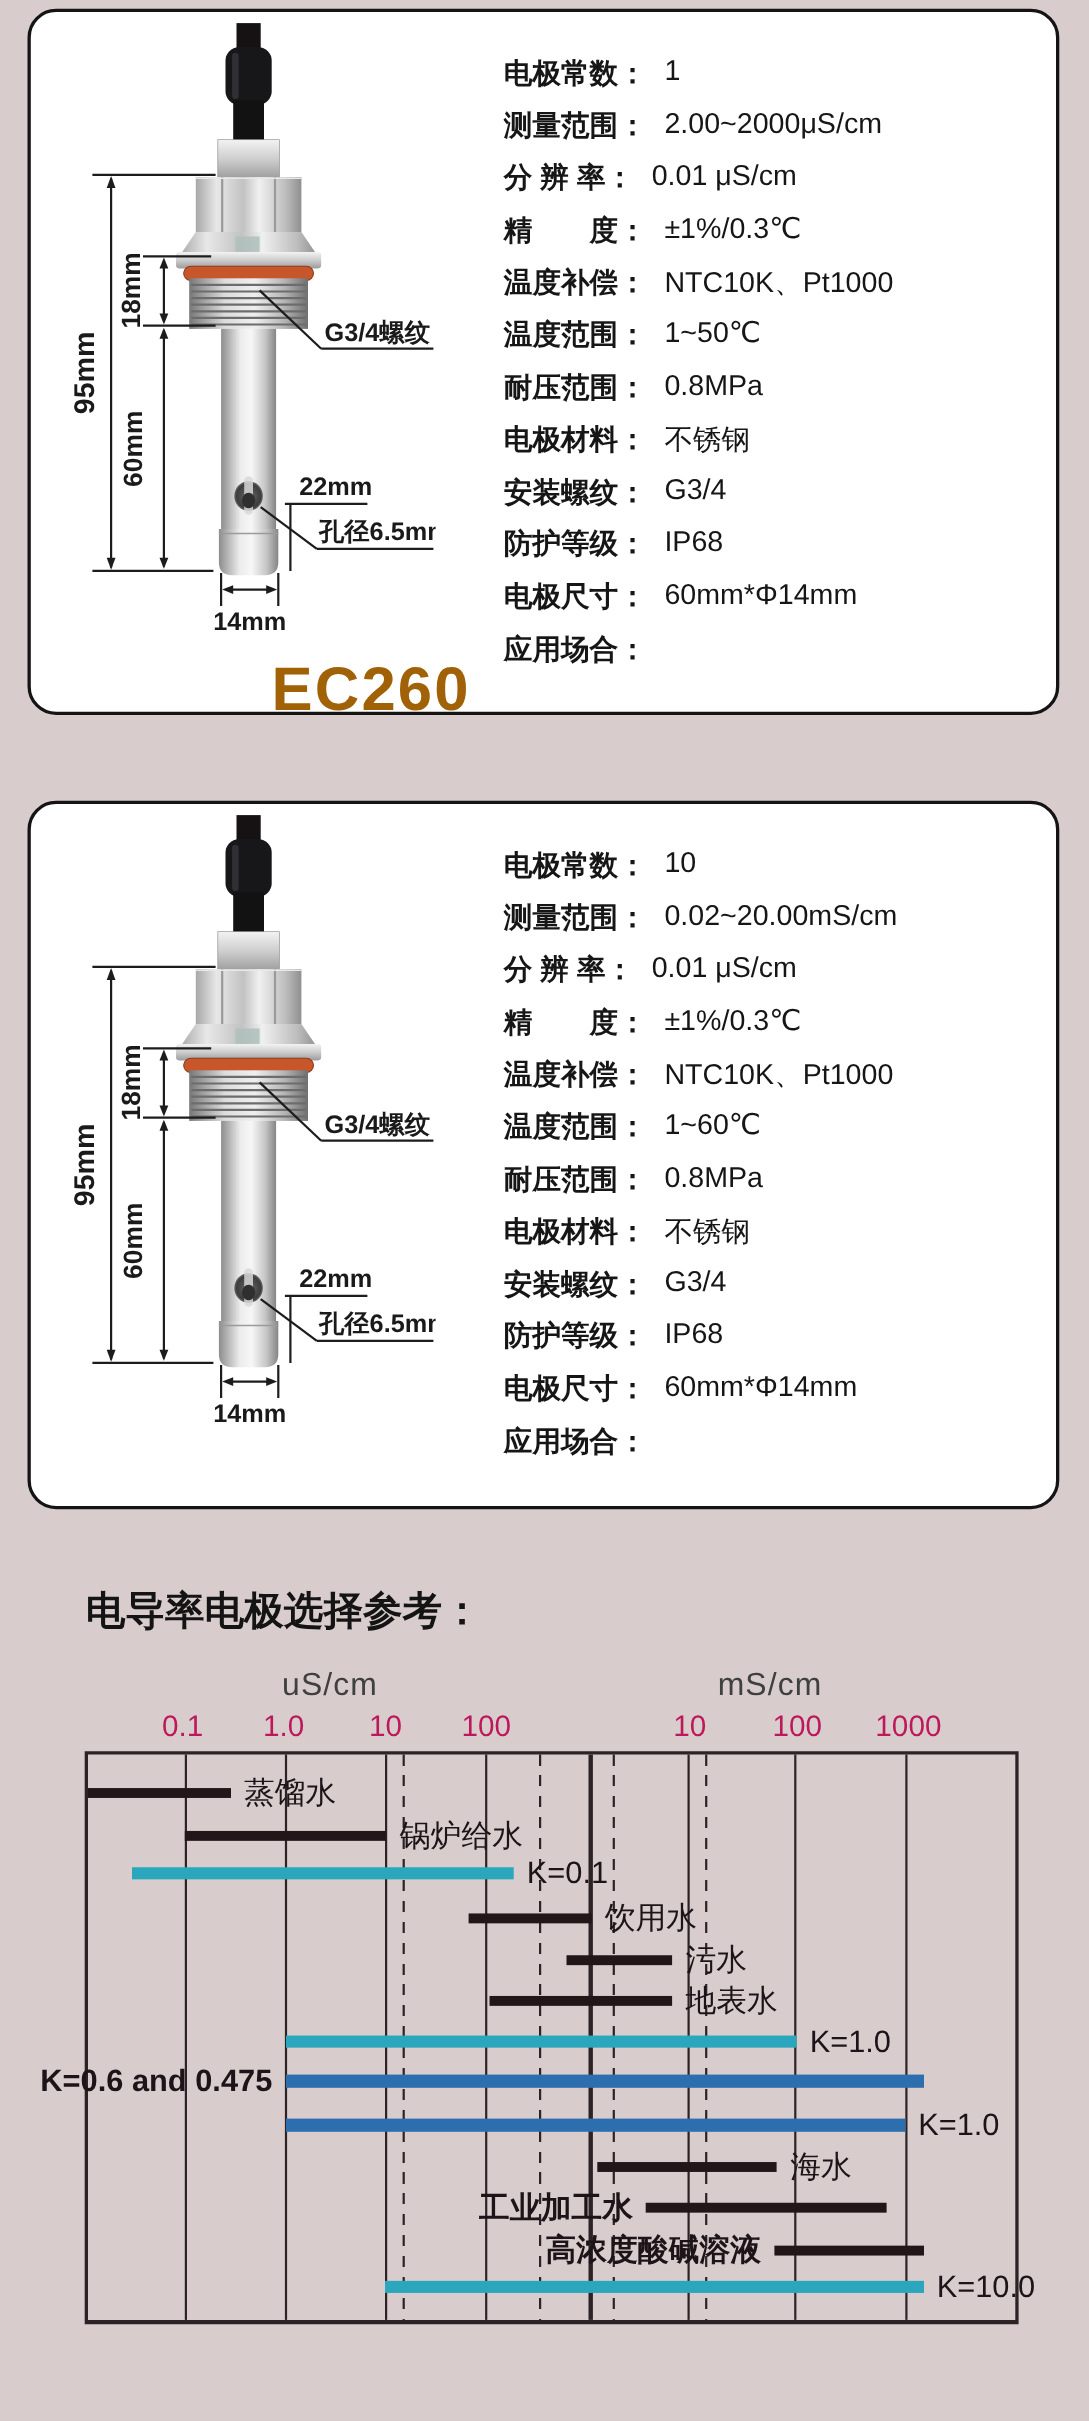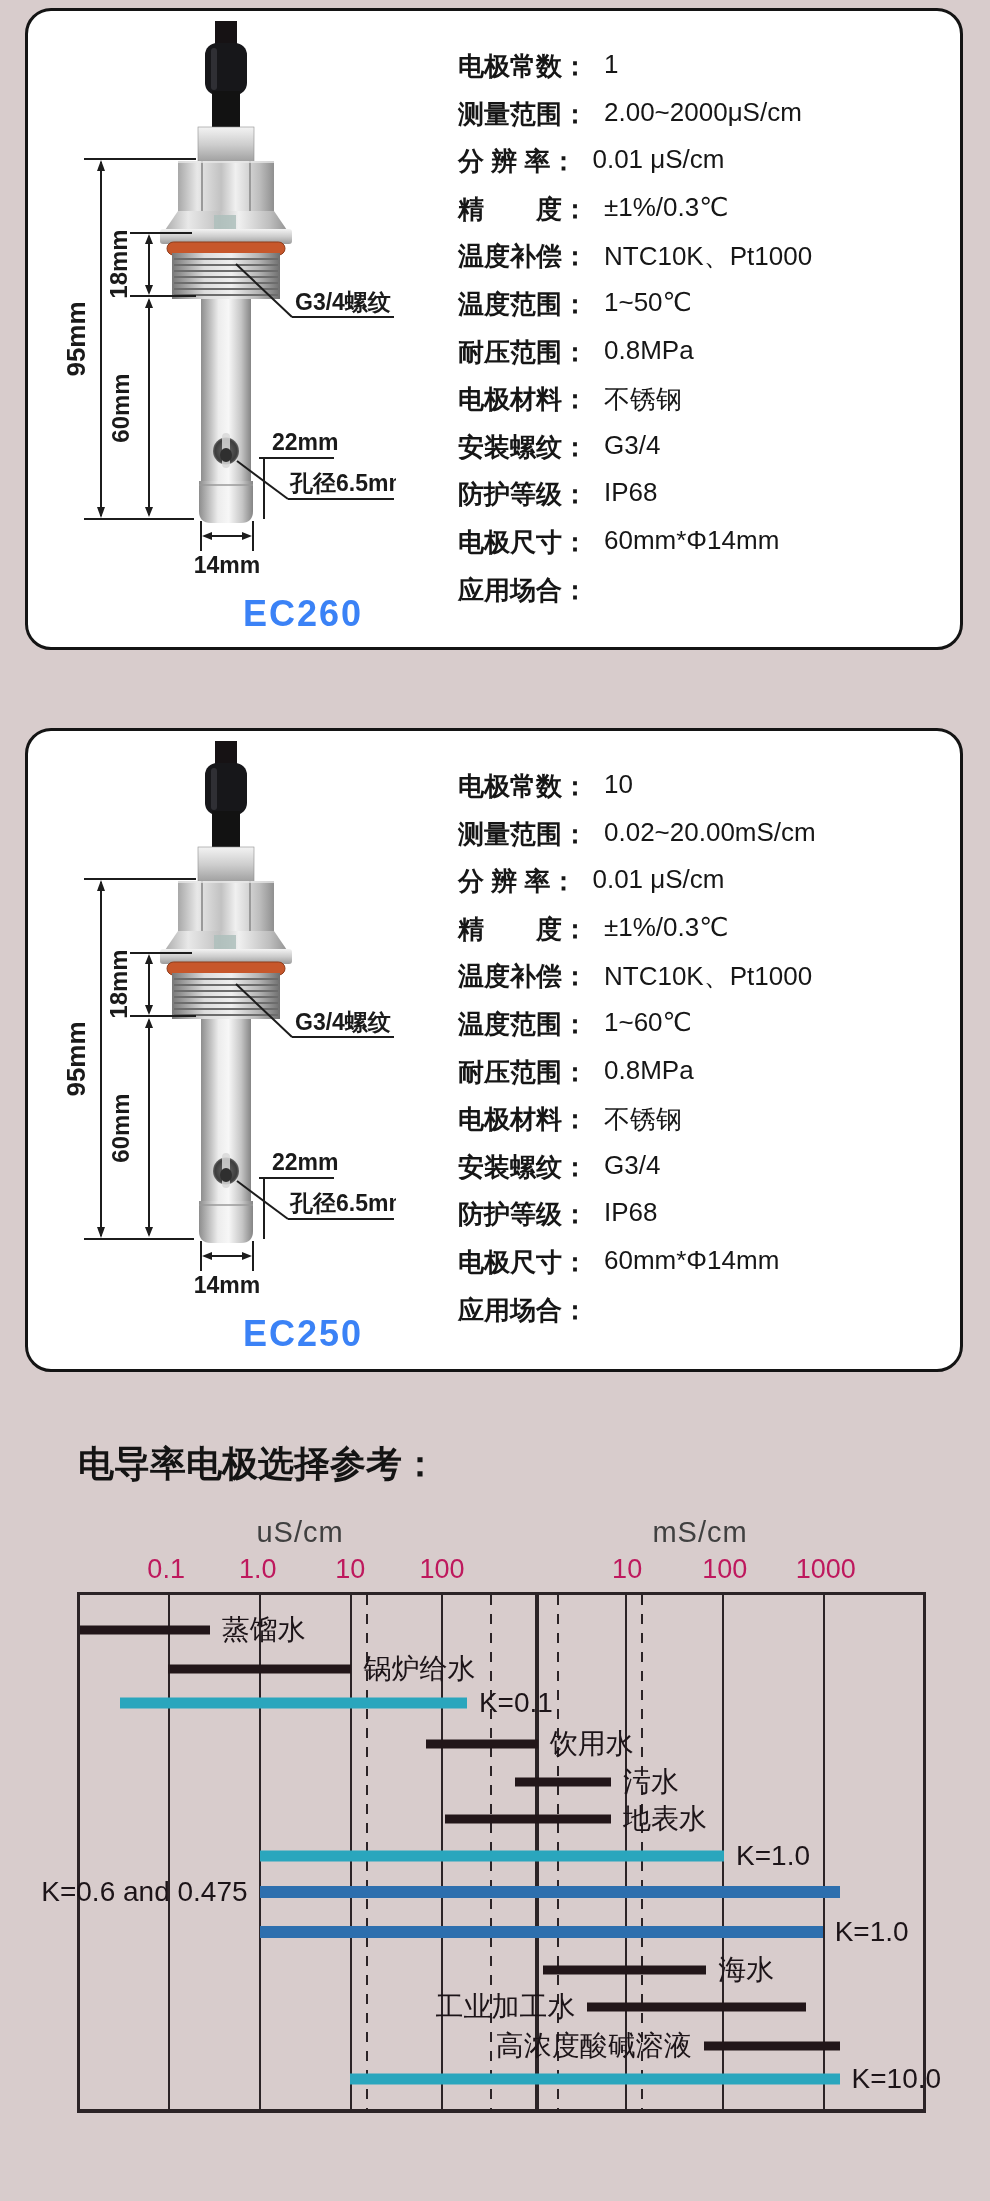--- a/index.html
+++ b/index.html
@@ -3,22 +3,22 @@
 <meta charset="utf-8">
 <style>
   html,body{margin:0;padding:0;}
   body{width:990px;height:2201px;position:relative;background:#d8cccc;
        font-family:"Liberation Sans","DejaVu Sans",sans-serif;color:#1a1a1a;overflow:hidden;}
   .card{position:absolute;left:25px;width:938px;background:#ffffff;border:3px solid #141414;
         border-radius:26px;box-sizing:border-box;}
   #card-0{top:8px;height:642px;}
   #card-1{top:728px;height:644px;}
   .diagram-wrap{position:absolute;left:28px;top:10px;width:340px;height:560px;}
-  .model-label{position:absolute;left:150px;top:582px;width:250px;text-align:center;
-               font-size:36px;font-weight:bold;letter-spacing:2px;color:#3b82f6;}
+  .model-label{position:absolute;left:150px;top:582px;width:250px;text-align:right;
+               font-size:56px;font-weight:bold;letter-spacing:2px;color:#a16207;}
   .spec-list{position:absolute;left:430px;top:38px;width:480px;}
   .spec-row{height:47.6px;display:flex;align-items:flex-start;font-size:26px;white-space:nowrap;}
   .spec-label{font-weight:600;color:#161616;}
   .spec-value{margin-left:16px;color:#161616;}
   
   .chart-title{position:absolute;left:78px;top:1440px;font-size:36px;font-weight:bold;color:#141414;}
   .unit-label{position:absolute;top:1516px;transform:translateX(-50%);font-size:29px;font-weight:500;
               color:#404040;letter-spacing:1px;}
   #unit-us{left:300px;} #unit-ms{left:700px;}
   .tick-label{position:absolute;top:1554px;transform:translateX(-50%);font-size:27px;font-weight:500;color:#be185d;}
@@ -27,21 +27,21 @@
   .grid-solid{position:absolute;top:0;bottom:0;width:2px;background:#2b2326;transform:translateX(-1px);}
   .grid-thick{position:absolute;top:0;bottom:0;width:4px;background:#2b2326;transform:translateX(-2px);}
   .grid-dashed{position:absolute;top:0;bottom:0;width:2px;transform:translateX(-1px);
        background:repeating-linear-gradient(180deg,#2b2326 0 10px,transparent 10px 19px);}
   .range-bar{position:absolute;transform:translateY(-50%);}
   .bar-black{height:9px;background:#221619;}
   .bar-teal{height:11px;background:#2aa6bd;}
   .bar-blue{height:12px;background:#2d6fae;}
   .bar-label{position:absolute;transform:translateY(-50%);font-size:28px;font-weight:500;
              color:#1c1418;white-space:nowrap;}
-  .bar-label.left{transform:translate(-100%,-50%);}
+  .bar-label.left{transform:translate(-100%,-50%);font-weight:bold;}
   
   .dim-text{font-family:"Liberation Sans","DejaVu Sans",sans-serif;font-weight:bold;fill:#1a1a1a;}
 </style>
 </head>
 <body>
 
 <div class="card" id="card-0">
   <div class="diagram-wrap">
   <svg class="diagram" width="340" height="560" viewBox="0 0 340 560">
     <defs>
@@ -314,21 +314,20 @@
       <text class="dim-text" font-size="26" text-anchor="middle" transform="translate(29,318) rotate(-90)">95mm</text>
       <text class="dim-text" font-size="24" text-anchor="middle" transform="translate(71,243) rotate(-90)">18mm</text>
       <text class="dim-text" font-size="24" text-anchor="middle" transform="translate(73,387) rotate(-90)">60mm</text>
       <text class="dim-text" font-size="23" x="239" y="289">G3/4螺纹</text>
       <text class="dim-text" font-size="23" x="216" y="429">22mm</text>
       <text class="dim-text" font-size="23" x="234" y="470">孔径6.5mm</text>
       <text class="dim-text" font-size="23" x="171" y="552" text-anchor="middle">14mm</text>
     </g>
   </svg>
 </div>
-  <div class="model-label">EC250</div>
   <div class="spec-list">
       <div class="spec-row">
         <span class="spec-label">电极常数：</span>
         <span class="spec-value">10</span>
       </div>
       <div class="spec-row">
         <span class="spec-label">测量范围：</span>
         <span class="spec-value">0.02~20.00mS/cm</span>
       </div>
       <div class="spec-row">

